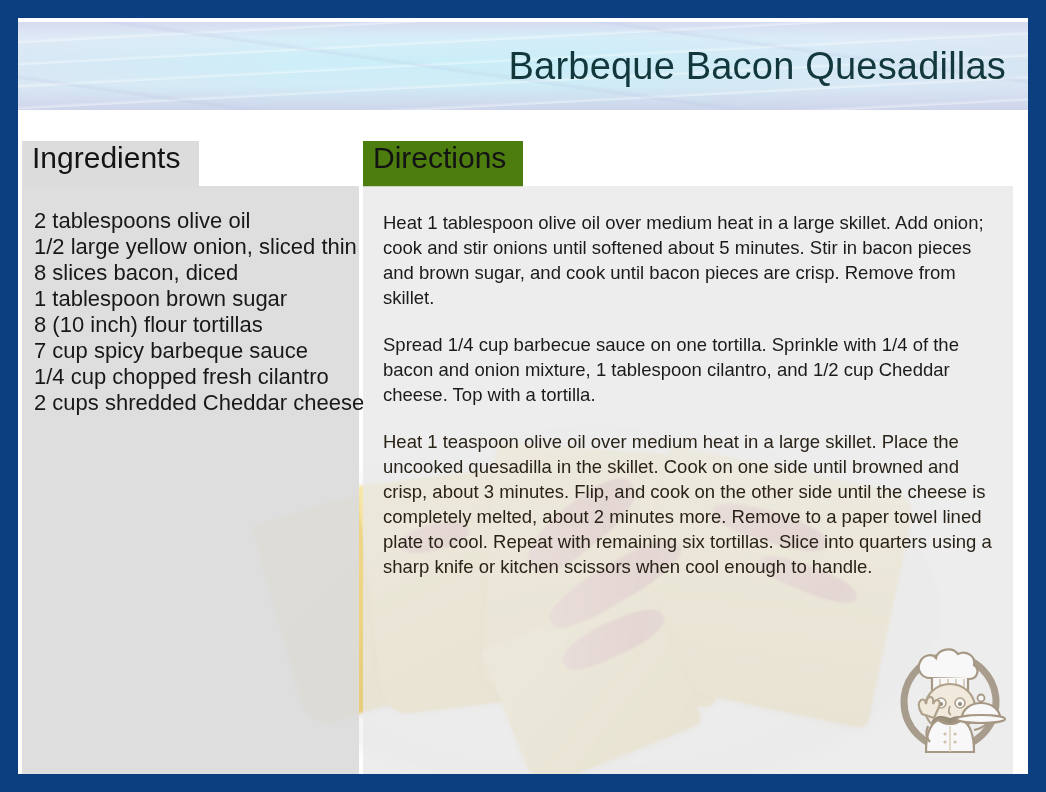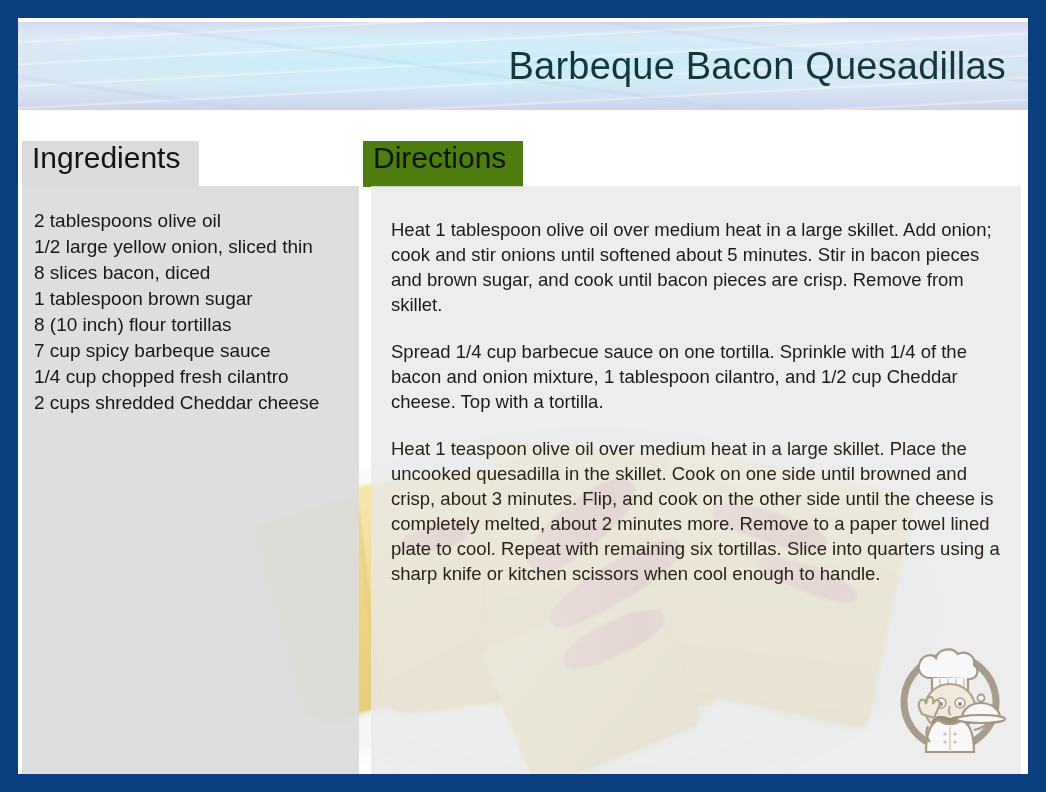--- a/index.html
+++ b/index.html
@@ -149,34 +149,33 @@
     left: 4px;  top: 168px; width: 337px; height: 590px;
     background: rgba(220,220,220,0.93);
     padding: 22px 12px 0 12px;
   }
   .ing-list {
     list-style: none;
     margin: 0;
     padding: 0;
   }
   .ing-list li {
-    font-size: 19px;
+    font-size: 22px;
     line-height: 26px;
     color: #181818;
     white-space: nowrap;
   }
 
   
   .dir-head { left: 345px; top: 123px; width: 160px; height: 46px; background: #4d7c0f; }
   .dir-head .panel-head-label { color: #131313; }
   .dir-body {
     left: 345px; top: 168px; width: 650px; height: 590px;
     background: rgba(232,232,232,0.80);
-    padding: 31px 18px 0 20px;
-    margin-left: 8px;
+    padding: 24px 18px 0 20px;
   }
   .dir-body p {
     margin: 0 0 22px 0;
     font-size: 18.5px;
     line-height: 25px;
     color: #1b1b1b;
   }
   .dir-body p.over-photo {
     color: #2a2318;
   }

